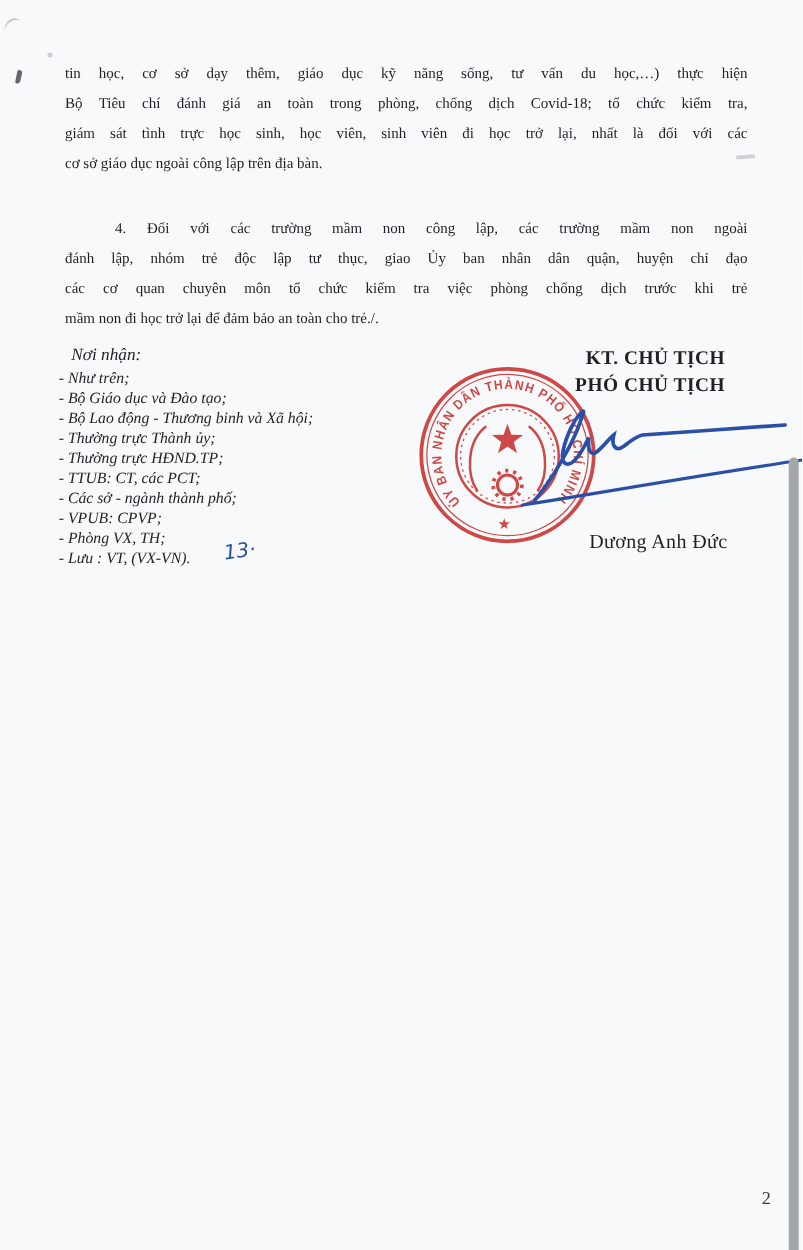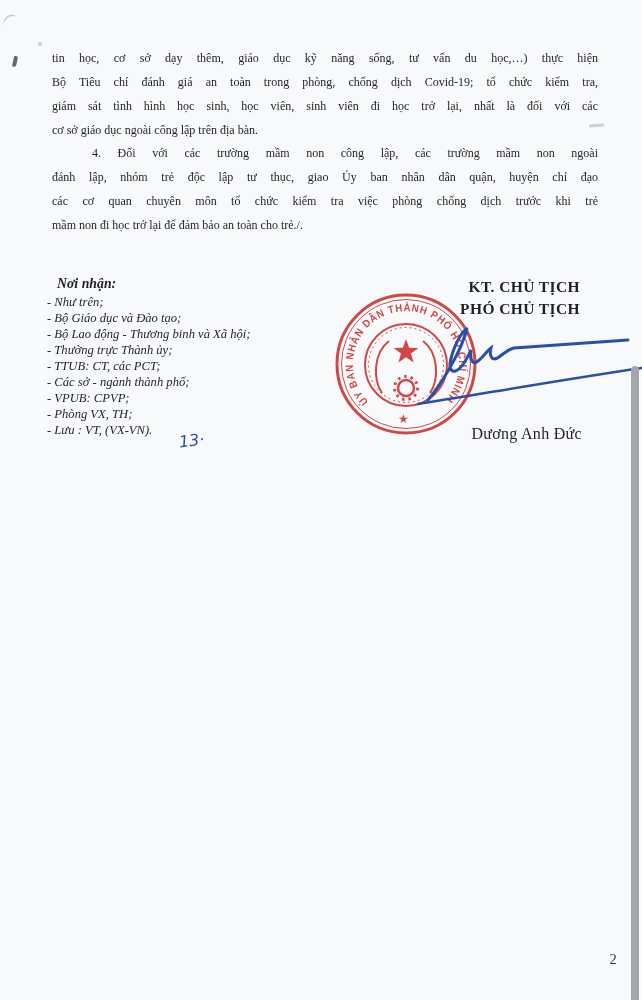--- a/index.html
+++ b/index.html
@@ -19,26 +19,26 @@
     color: var(--ink);
     overflow: hidden;
   }
 
   
   .para { position: absolute; left: 52px; width: 546px; font-size: 12px; }
   .p1 { top: 46px; }
   .p2 { top: 141px; }
   .jline { text-align: justify; line-height: 24px; height: 24px; overflow: hidden; }
   .jline::after { content: ""; display: inline-block; width: 100%; height: 0; }
-  .p2 .p2lines .jline:first-child { padding-left: 40px; }
+  .p2 .p2lines .jline:first-child { padding-left: 40px; margin-top: 29px; }
   .lastline { line-height: 24px; height: 24px; }
 
   
   .recipients { position: absolute; left: 47px; top: 274px; width: 300px; }
-  .rec-title { font-weight: bold; font-style: italic; font-size: 13.8px; line-height: 20px; padding-left: 10px; }
+  .rec-title { font-weight: normal; font-style: italic; font-size: 13.8px; line-height: 20px; padding-left: 10px; }
   .rec-item { font-size: 12.6px; line-height: 16px; font-style: italic; }
   .handnote {
     position: absolute; left: 179px; top: 431px;
     font-family: "DejaVu Sans", sans-serif; font-style: italic;
     font-size: 16px; color: var(--signature-blue);
     transform: rotate(-7deg);
   }
 
   
   .sigblock { position: absolute; left: 390px; top: 276px; width: 190px; text-align: right; }
@@ -81,42 +81,43 @@
 <div class="page">
 
   <div class="artifact a1"></div>
   <div class="artifact a2"></div>
   <div class="artifact a3"></div>
   <div class="artifact a4"></div>
 
   <div class="para p1">
     <div>
         <div class="jline">tin học, cơ sở dạy thêm, giáo dục kỹ năng sống, tư vấn du học,…) thực hiện</div>
-        <div class="jline">Bộ Tiêu chí đánh giá an toàn trong phòng, chống dịch Covid-19; tổ chức kiểm tra,</div>
-        <div class="jline">giám sát tình hình học sinh, học viên, sinh viên đi học trở lại, nhất là đối với các</div>
+        <div class="jline">Bộ Tiêu chí đánh giá an toàn trong phòng, chống dịch Covid-18; tổ chức kiểm tra,</div>
+        <div class="jline">giám sát tình trực học sinh, học viên, sinh viên đi học trở lại, nhất là đối với các</div>
       </div>
     <div class="lastline">cơ sở giáo dục ngoài công lập trên địa bàn.</div>
   </div>
 
   <div class="para p2">
     <div class="p2lines">
         <div class="jline">4. Đối với các trường mầm non công lập, các trường mầm non ngoài</div>
         <div class="jline">đánh lập, nhóm trẻ độc lập tư thục, giao Ủy ban nhân dân quận, huyện chỉ đạo</div>
         <div class="jline">các cơ quan chuyên môn tổ chức kiểm tra việc phòng chống dịch trước khi trẻ</div>
       </div>
     <div class="lastline">mầm non đi học trở lại để đảm bảo an toàn cho trẻ./.</div>
   </div>
 
   <div class="recipients">
     <div class="rec-title">Nơi nhận:</div>
     <div>
         <div class="rec-item">- Như trên;</div>
         <div class="rec-item">- Bộ Giáo dục và Đào tạo;</div>
         <div class="rec-item">- Bộ Lao động - Thương binh và Xã hội;</div>
         <div class="rec-item">- Thường trực Thành ủy;</div>
+        <div class="rec-item">- Thường trực HĐND.TP;</div>
         <div class="rec-item">- TTUB: CT, các PCT;</div>
         <div class="rec-item">- Các sở - ngành thành phố;</div>
         <div class="rec-item">- VPUB: CPVP;</div>
         <div class="rec-item">- Phòng VX, TH;</div>
         <div class="rec-item">- Lưu : VT, (VX-VN).</div>
       </div>
   </div>
   <div class="handnote">13·</div>
 
   <div class="sigblock">

